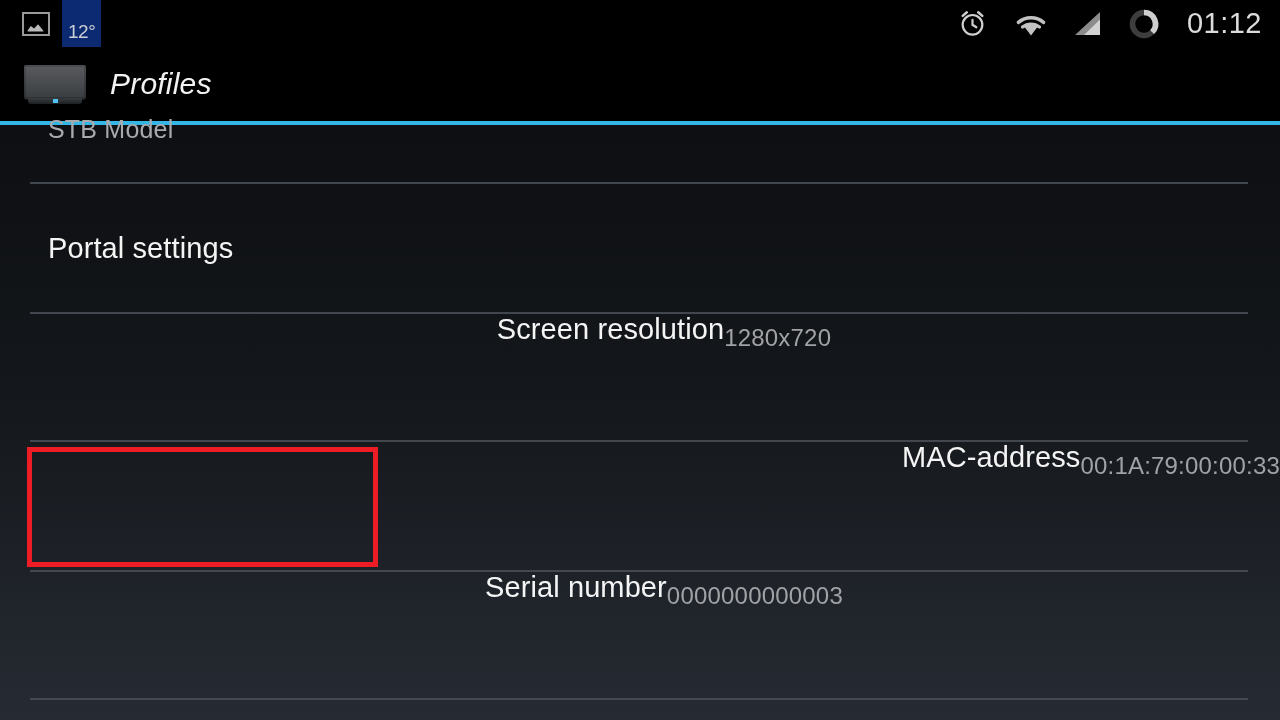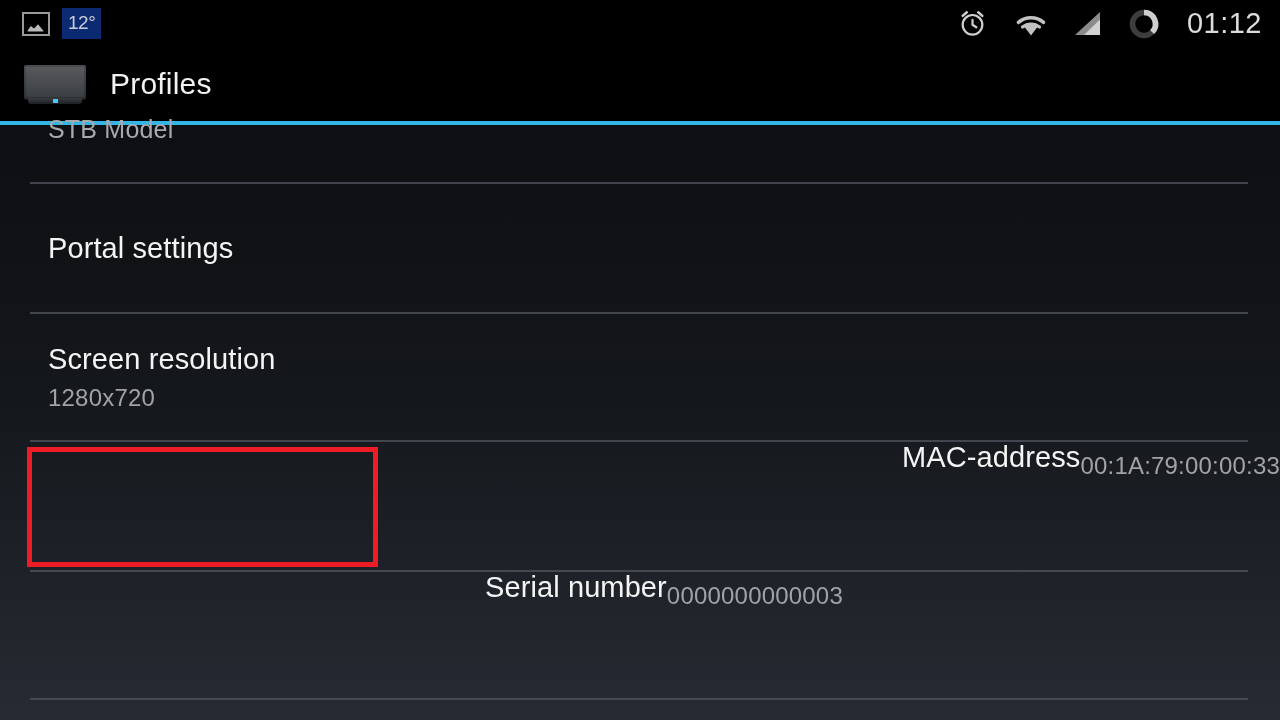--- a/index.html
+++ b/index.html
@@ -21,21 +21,21 @@
   .sb-right { margin-left:auto; display:flex; align-items:center; gap:26px; padding-right:18px; }
 
   .photo-icon { width:28px; height:24px; border:2px solid #9a9a9a; position:relative; background:#000; }
   .photo-icon::after {
     content:""; position:absolute; left:3px; bottom:2px; width:17px; height:8px;
     background:#b9b9b9; border-radius:7px 7px 2px 2px;
     clip-path: polygon(0% 100%, 22% 30%, 42% 62%, 65% 8%, 100% 100%);
   }
   .weather-badge {
     background:#0c2a71; color:#c9ced6; font-size:19px; line-height:1;
-    padding:5px 6px 7px 6px; min-width:35px; text-align:center; letter-spacing:-0.5px;
+    padding:22px 6px 7px 6px; min-width:35px; text-align:center; letter-spacing:-0.5px;
   }
   .sb-time { color:#dcdcdc; font-size:29px; letter-spacing:0.5px; line-height:1; }
   .sb-ico { display:block; }
 
   
   .actionbar {
     position:absolute; top:47px; left:0; width:1280px; height:74px;
     background:#000; display:flex; align-items:center; padding-left:22px;
   }
   .tv-icon { position:relative; width:66px; height:42px; }
@@ -46,21 +46,21 @@
   }
   .tv-screen {
     width:100%; height:100%;
     background:linear-gradient(#57595c, #3c3f42); border-radius:1px;
   }
   .tv-base {
     position:absolute; left:6px; top:35px; width:54px; height:6px;
     background:linear-gradient(#3a3d40, #1d2023); border-radius:0 0 3px 3px;
   }
   .tv-led { position:absolute; left:31px; top:36px; width:5px; height:4px; background:#4fc3f7; }
-  .ab-title { color:#f2f2f2; font-size:30px; margin-left:22px; letter-spacing:0.2px; }
+  .ab-title { color:#f2f2f2; font-size:30px; margin-left:22px; letter-spacing:0.2px;font-style:italic; }
 
   
   .accent-rule { position:absolute; top:121px; left:0; width:1280px; height:4px; }
 
   
   .list {
     position:absolute; top:125px; left:0; width:1280px; height:595px;
     background:linear-gradient(180deg,#0d0f12 0%, #14171b 45%, #262b33 100%);
   }
   .row { position:relative; padding-left:48px; }
@@ -69,21 +69,21 @@
   .row-sub-only { color:#a7a9ac; font-size:25px; letter-spacing:0.2px; }
   .divider {
     height:2px; margin-left:30px; margin-right:32px;
     background:linear-gradient(90deg,#4a4f57,#4a4f57);
     opacity:.85;
   }
 
   .row-stb      { height:57px; }
   .row-stb .row-sub-only { position:absolute; top:-10px; left:48px; }
   .row-portal   { height:128px; display:flex; align-items:center; }
-  .row-screen   { height:126px; display:flex; flex-direction:column; justify-content:center; }
+  .row-screen   { height:126px; display:flex; justify-content:center; }
   .row-mac      { height:128px; display:flex; flex-direction:row; justify-content:flex-end; }
   .row-serial   { height:126px; display:flex; flex-direction:row; justify-content:center; }
 
   
   .annotation {
     position:absolute; left:27px; top:447px; width:351px; height:120px;
     border:5px solid #ee1c25; pointer-events:none;
   }
 </style>
 </head>

